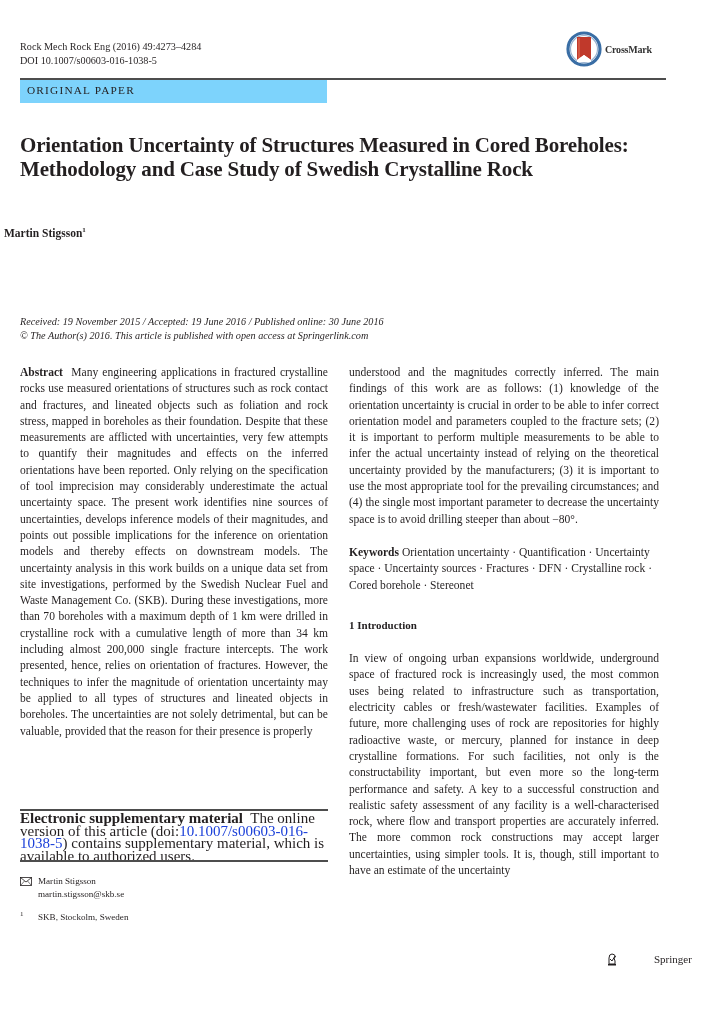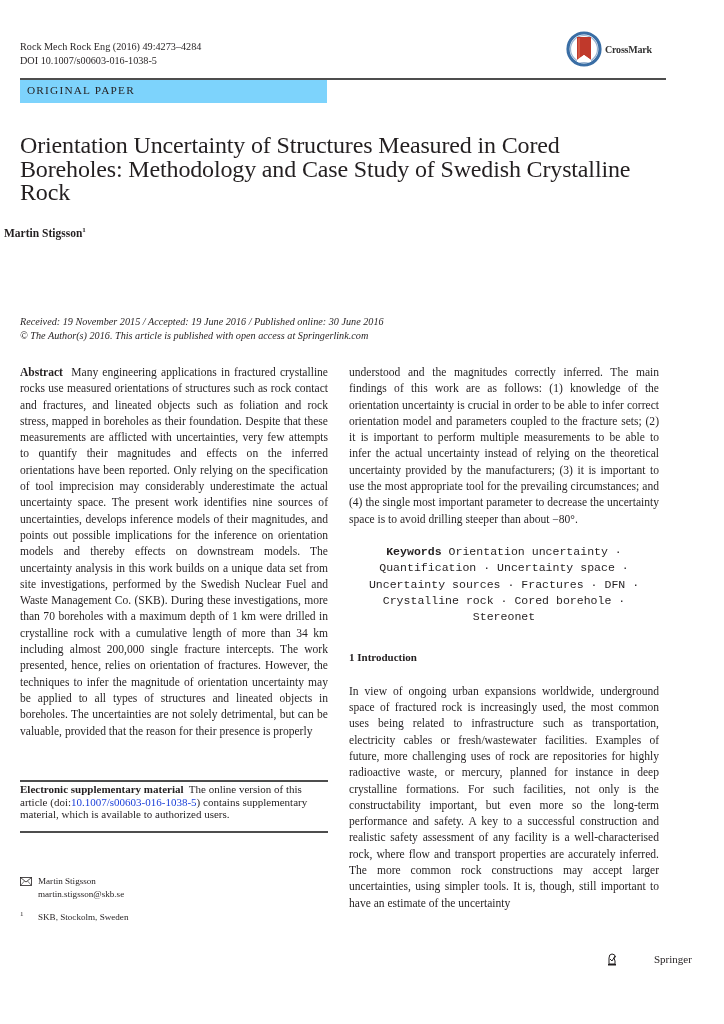--- a/index.html
+++ b/index.html
@@ -9,34 +9,34 @@
     }
     .abs { position: absolute; }
     .journal-ref { left: 20px; top: 40px; font-size: 10.2px; line-height: 14px; color: #231f20; }
     .crossmark { left: 566px; top: 30px; height: 38px; display: flex; align-items: center; }
     .crossmark-logo { width: 36px; height: 36px; }
     .crossmark-text { font-size: 10px; font-weight: bold; margin-left: 3px; color: #333; letter-spacing: -0.2px; }
     .top-rule { left: 20px; top: 78px; width: 646px; height: 2px; background: #4d4d4d; }
     .section-bar { left: 20px; top: 80px; width: 307px; height: 23px; background: #7dd3fc; }
     .section-bar span { position: absolute; left: 7px; top: 4px; font-size: 11.3px; letter-spacing: 1.2px; color: #231f20; }
     .title {
-      left: 20px; top: 134px; width: 620px; font-weight: normal; font-size: 24px; line-height: 23.5px;
+      left: 20px; top: 134px; width: 620px; font-weight: bold; font-size: 21px; line-height: 23.5px;
       letter-spacing: -0.15px; color: #231f20;
     }
     .author { left: 4px; top: 226px; font-weight: bold; font-size: 11.5px; color: #231f20; }
     .author sup { font-size: 7px; }
     .dates { left: 20px; top: 315px; font-size: 10.2px; line-height: 14px; color: #231f20; font-style: italic; }
     .col { font-size: 11.55px; line-height: 16.3px; text-align: justify; color: #231f20; }
     .col-left { left: 20px; top: 364px; width: 308px; }
     .col-right { left: 349px; top: 364px; width: 310px; }
     .col p { margin: 0; }
     .label-bold { font-weight: bold; }
-    .keywords { margin-top: 17px !important; text-align: center; font-family: Liberation Mono, monospace; }
+    .keywords { margin-top: 17px !important; text-align: left; }
     .section-heading { font-weight: bold; font-size: 11px; margin-top: 24px !important; margin-bottom: 17px !important; }
-    .footnote { left: 20px; top: 783px; width: 308px; font-size: 11px; line-height: 12.7px; color: #231f20; }
+    .footnote { left: 20px; top: 812px; width: 308px; font-size: 15px; line-height: 12.7px; color: #231f20; }
     .footnote .rule1 { position: absolute; left: 0; top: -3px; width: 308px; height: 1.5px; background: #4d4d4d; }
     .footnote .rule2 { position: absolute; left: 0; top: 48px; width: 308px; height: 1.5px; background: #4d4d4d; }
     .doi-link { color: #1a3fd9; }
     .contact { left: 20px; top: 875px; font-size: 9.1px; line-height: 12.5px; }
     .contact .env { position: absolute; left: 0; top: 2px; width: 12px; height: 9px; }
     .contact .lines { margin-left: 18px; }
     .affil { left: 20px; top: 912px; font-size: 9.1px; }
     .affil sup { position: absolute; left: 0; top: -2px; font-size: 7px; }
     .affil span.txt { margin-left: 18px; margin-top: 22px; }
     .springer { left: 606px; top: 952px; display: flex; align-items: center; gap: 34px; }

